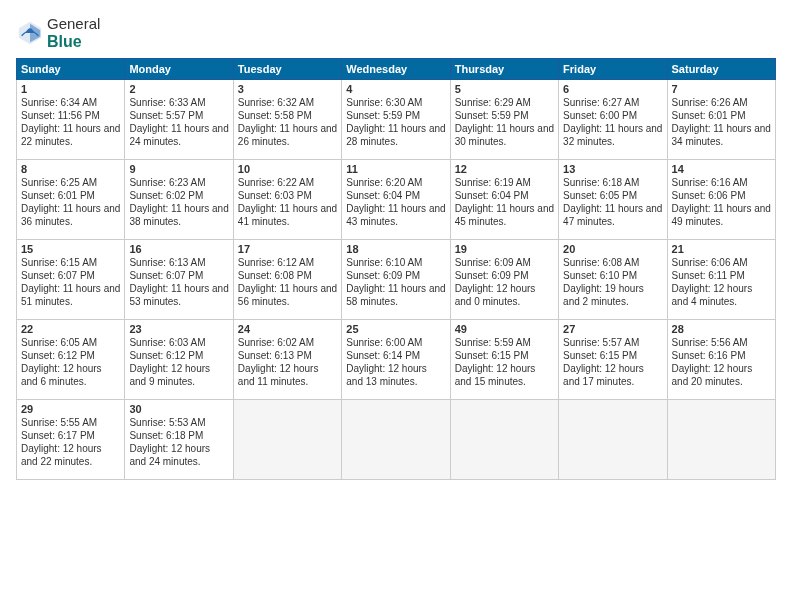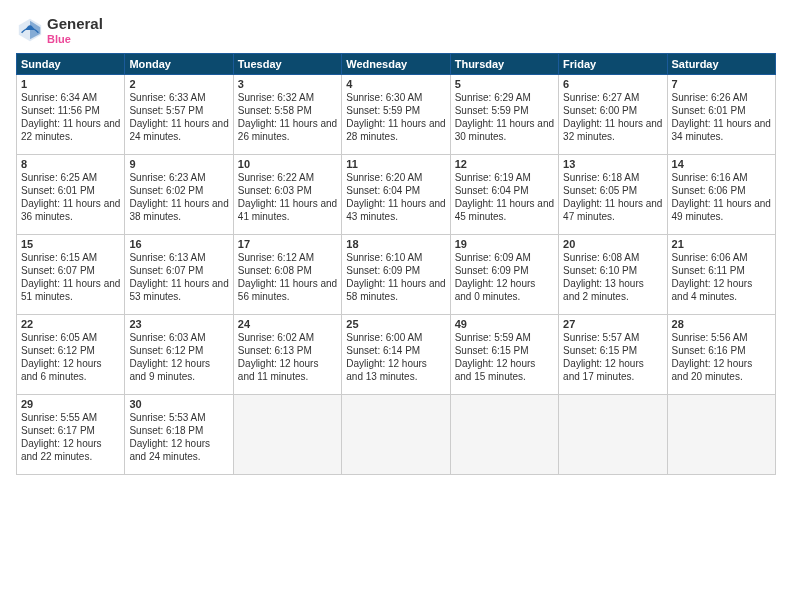--- a/index.html
+++ b/index.html
@@ -26,27 +26,27 @@
       align-items: center;
       margin-top: 4px;
     }
     .logo-text {
       display: flex;
       flex-direction: column;
       line-height: 1.1;
     }
     .logo-general {
       font-size: 15px;
+      font-weight: normal;
+      color: #333;
+    }
+    .logo-blue {
+      font-size: 16px;
       font-weight: bold;
-      color: #333;
-    }
-    .logo-blue {
-      font-size: 11px;
-      font-weight: bold;
-      color: #ec4899;
+      color: #0f766e;
     }
     .logo-icon {
       width: 28px;
       height: 28px;
       margin-right: 3px;
     }
     .title-block {
       text-align: right;
     }
     .month-title {
@@ -59,21 +59,21 @@
       font-size: 14px;
       color: #333;
       margin-top: 2px;
     }
     table {
       width: 100%;
       border-collapse: collapse;
       table-layout: fixed;
     }
     th {
-      background-color: #0c4a6e;
+      background-color: #0369a1;
       color: white;
       font-size: 11px;
       font-weight: bold;
       padding: 4px 4px;
       text-align: left;
       border: 1px solid #1a5a9a;
     }
     td {
       border: 1px solid #ccc;
       vertical-align: top;
@@ -289,21 +289,21 @@
             <span>Sunrise: 6:09 AM</span><br>
             <span>Sunset: 6:09 PM</span><br>
             <span>Daylight: 12 hours and 0 minutes.</span>
           </div>
         </td>
         <td>
           <span class="day-num">20</span>
           <div class="day-info">
             <span>Sunrise: 6:08 AM</span><br>
             <span>Sunset: 6:10 PM</span><br>
-            <span>Daylight: 13 hours and 2 minutes.</span>
+            <span>Daylight: 19 hours and 2 minutes.</span>
           </div>
         </td>
         <td>
           <span class="day-num">21</span>
           <div class="day-info">
             <span>Sunrise: 6:06 AM</span><br>
             <span>Sunset: 6:11 PM</span><br>
             <span>Daylight: 12 hours and 4 minutes.</span>
           </div>
         </td>

